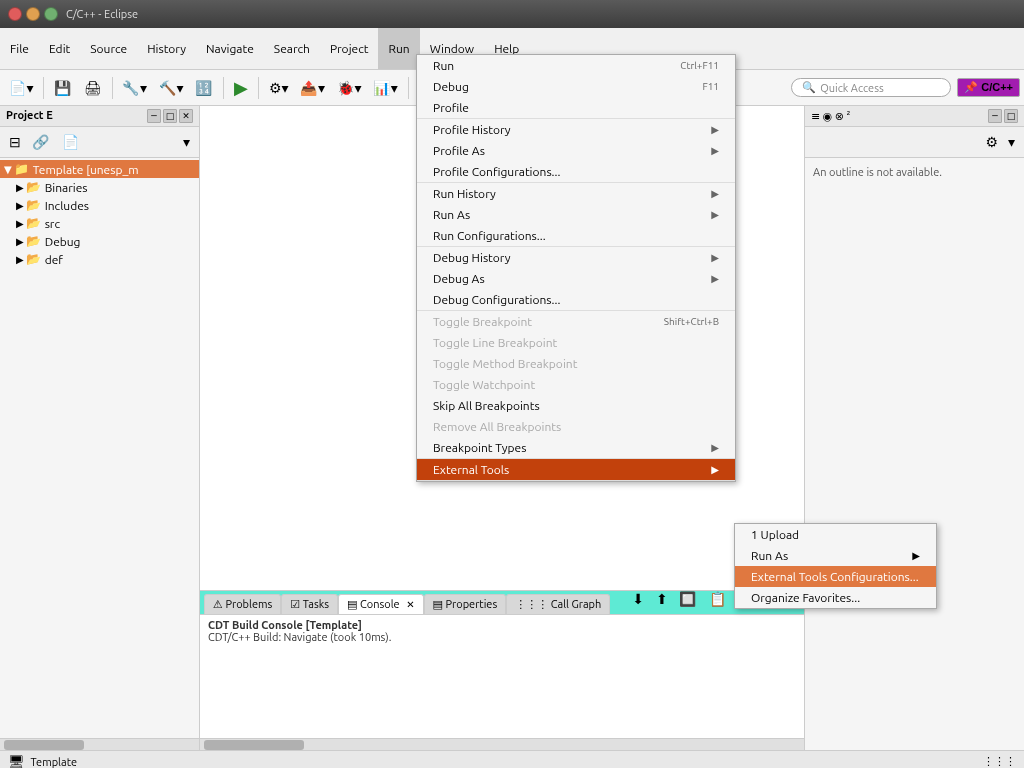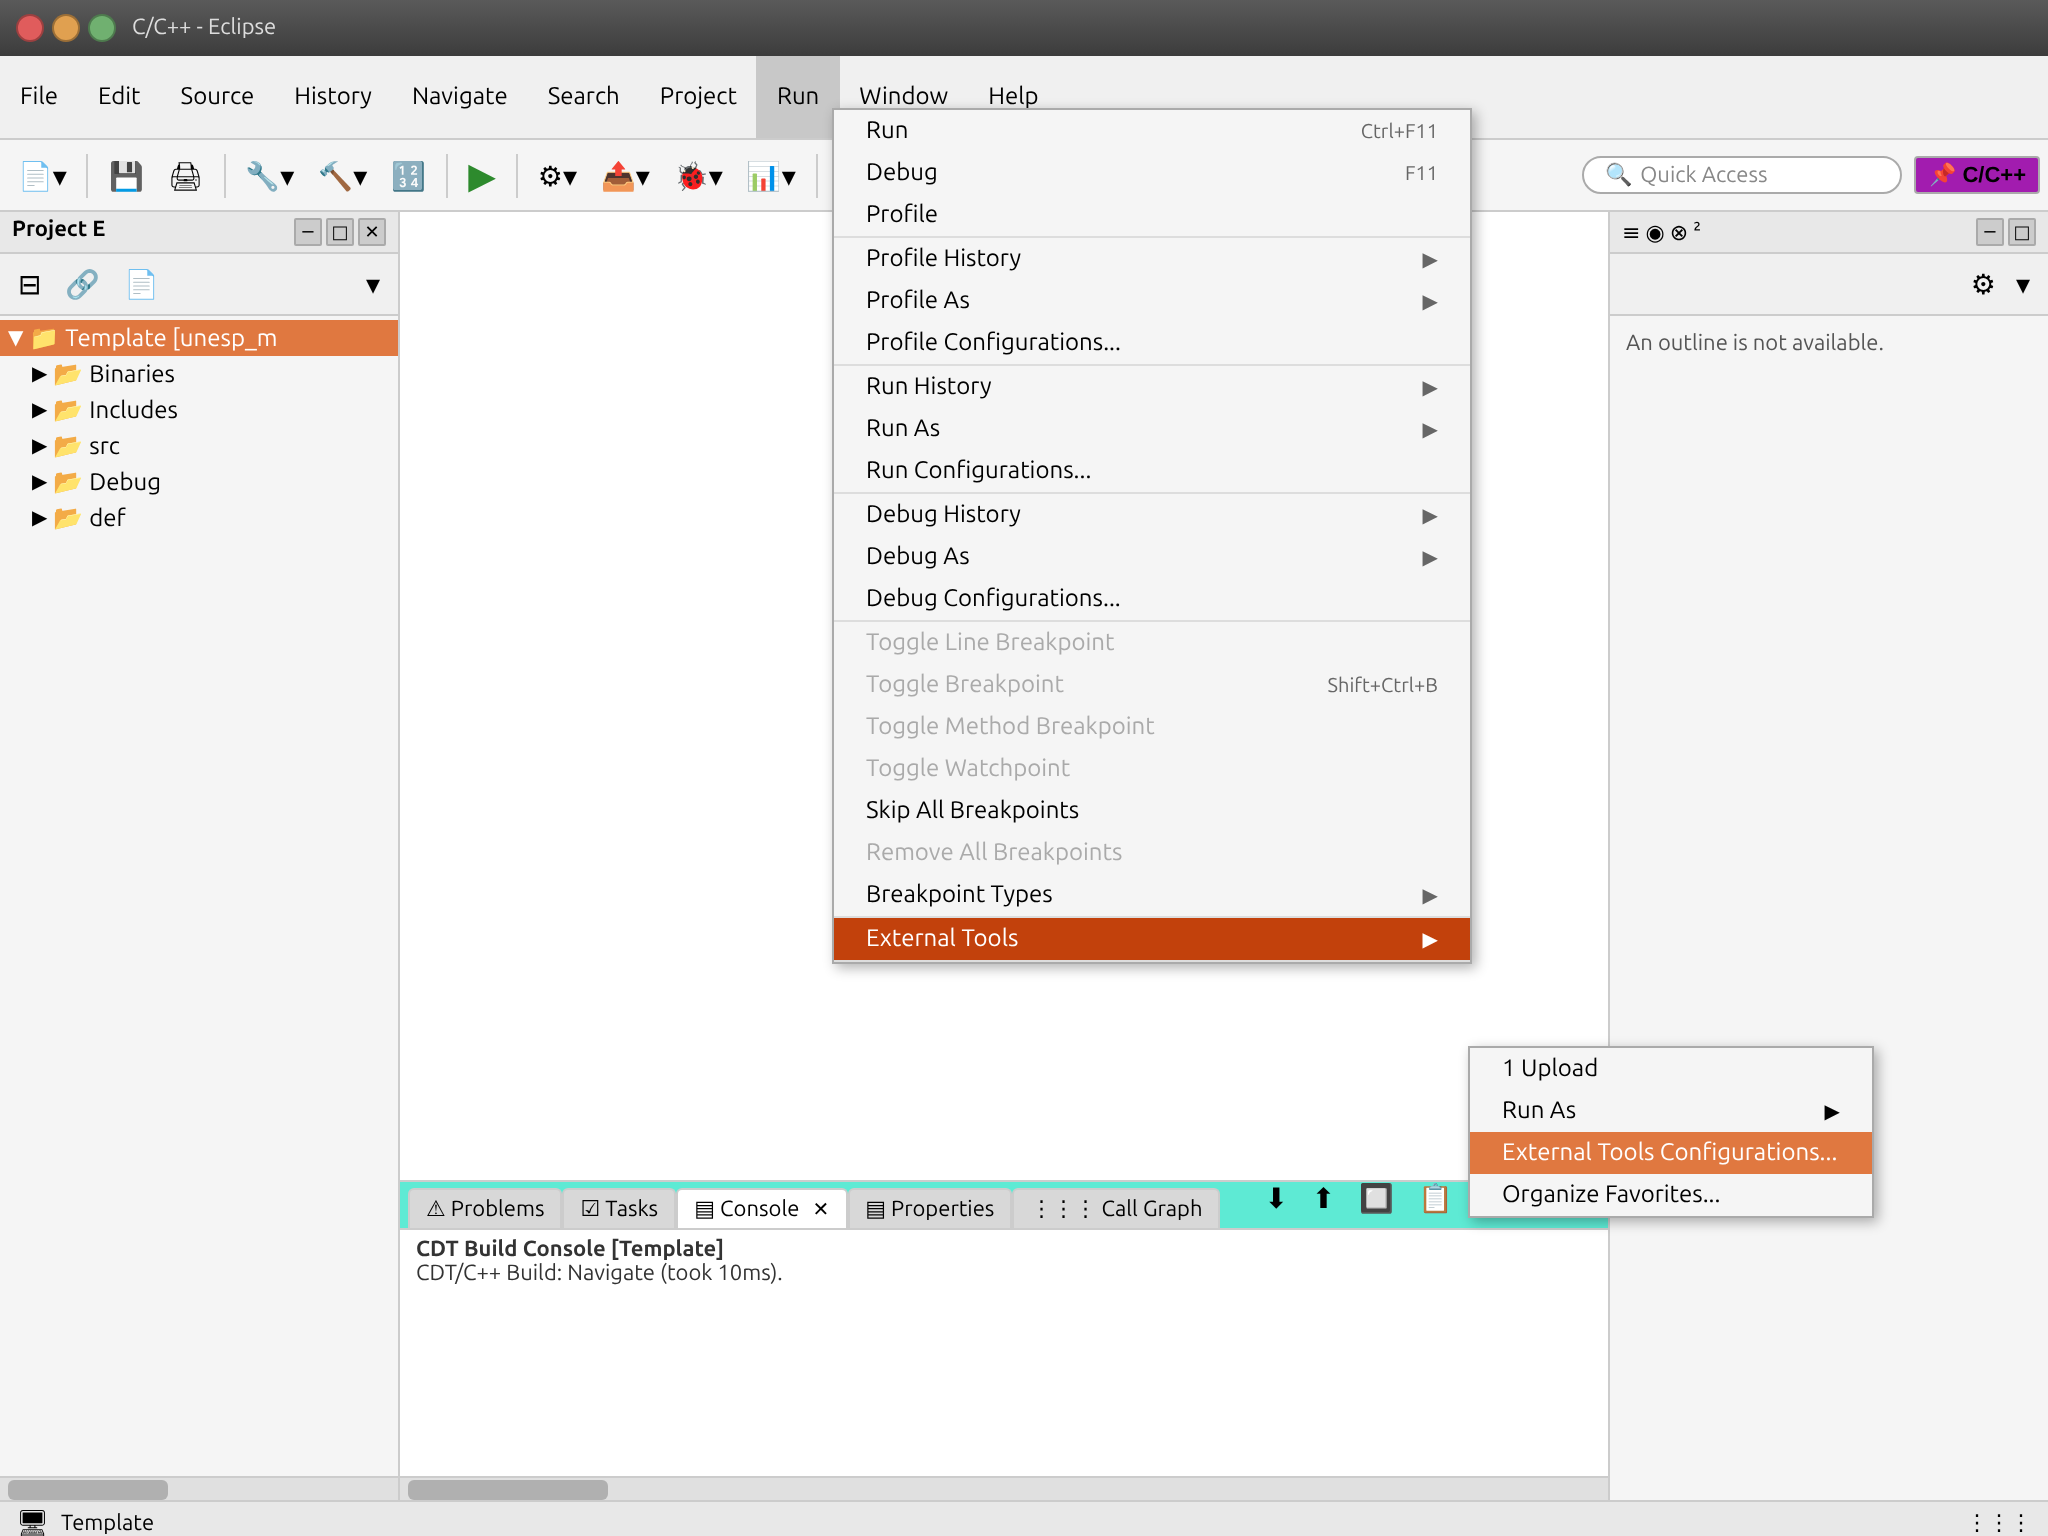--- a/index.html
+++ b/index.html
@@ -319,25 +319,25 @@
       <span>Debug As</span>
       <span class="menu-arrow">▶</span>
     </div>
     <div class="menu-row">
       <span>Debug Configurations...</span>
     </div>
   </div>
 
   <div class="menu-section">
     <div class="menu-row disabled">
-      <span>Toggle Line Breakpoint</span>
-    </div>
-    <div class="menu-row disabled">
       <span>Toggle Breakpoint</span>
       <span class="menu-shortcut">Shift+Ctrl+B</span>
+    </div>
+    <div class="menu-row disabled">
+      <span>Toggle Line Breakpoint</span>
     </div>
     <div class="menu-row disabled">
       <span>Toggle Method Breakpoint</span>
     </div>
     <div class="menu-row disabled">
       <span>Toggle Watchpoint</span>
     </div>
     <div class="menu-row">
       <span>Skip All Breakpoints</span>
     </div>

